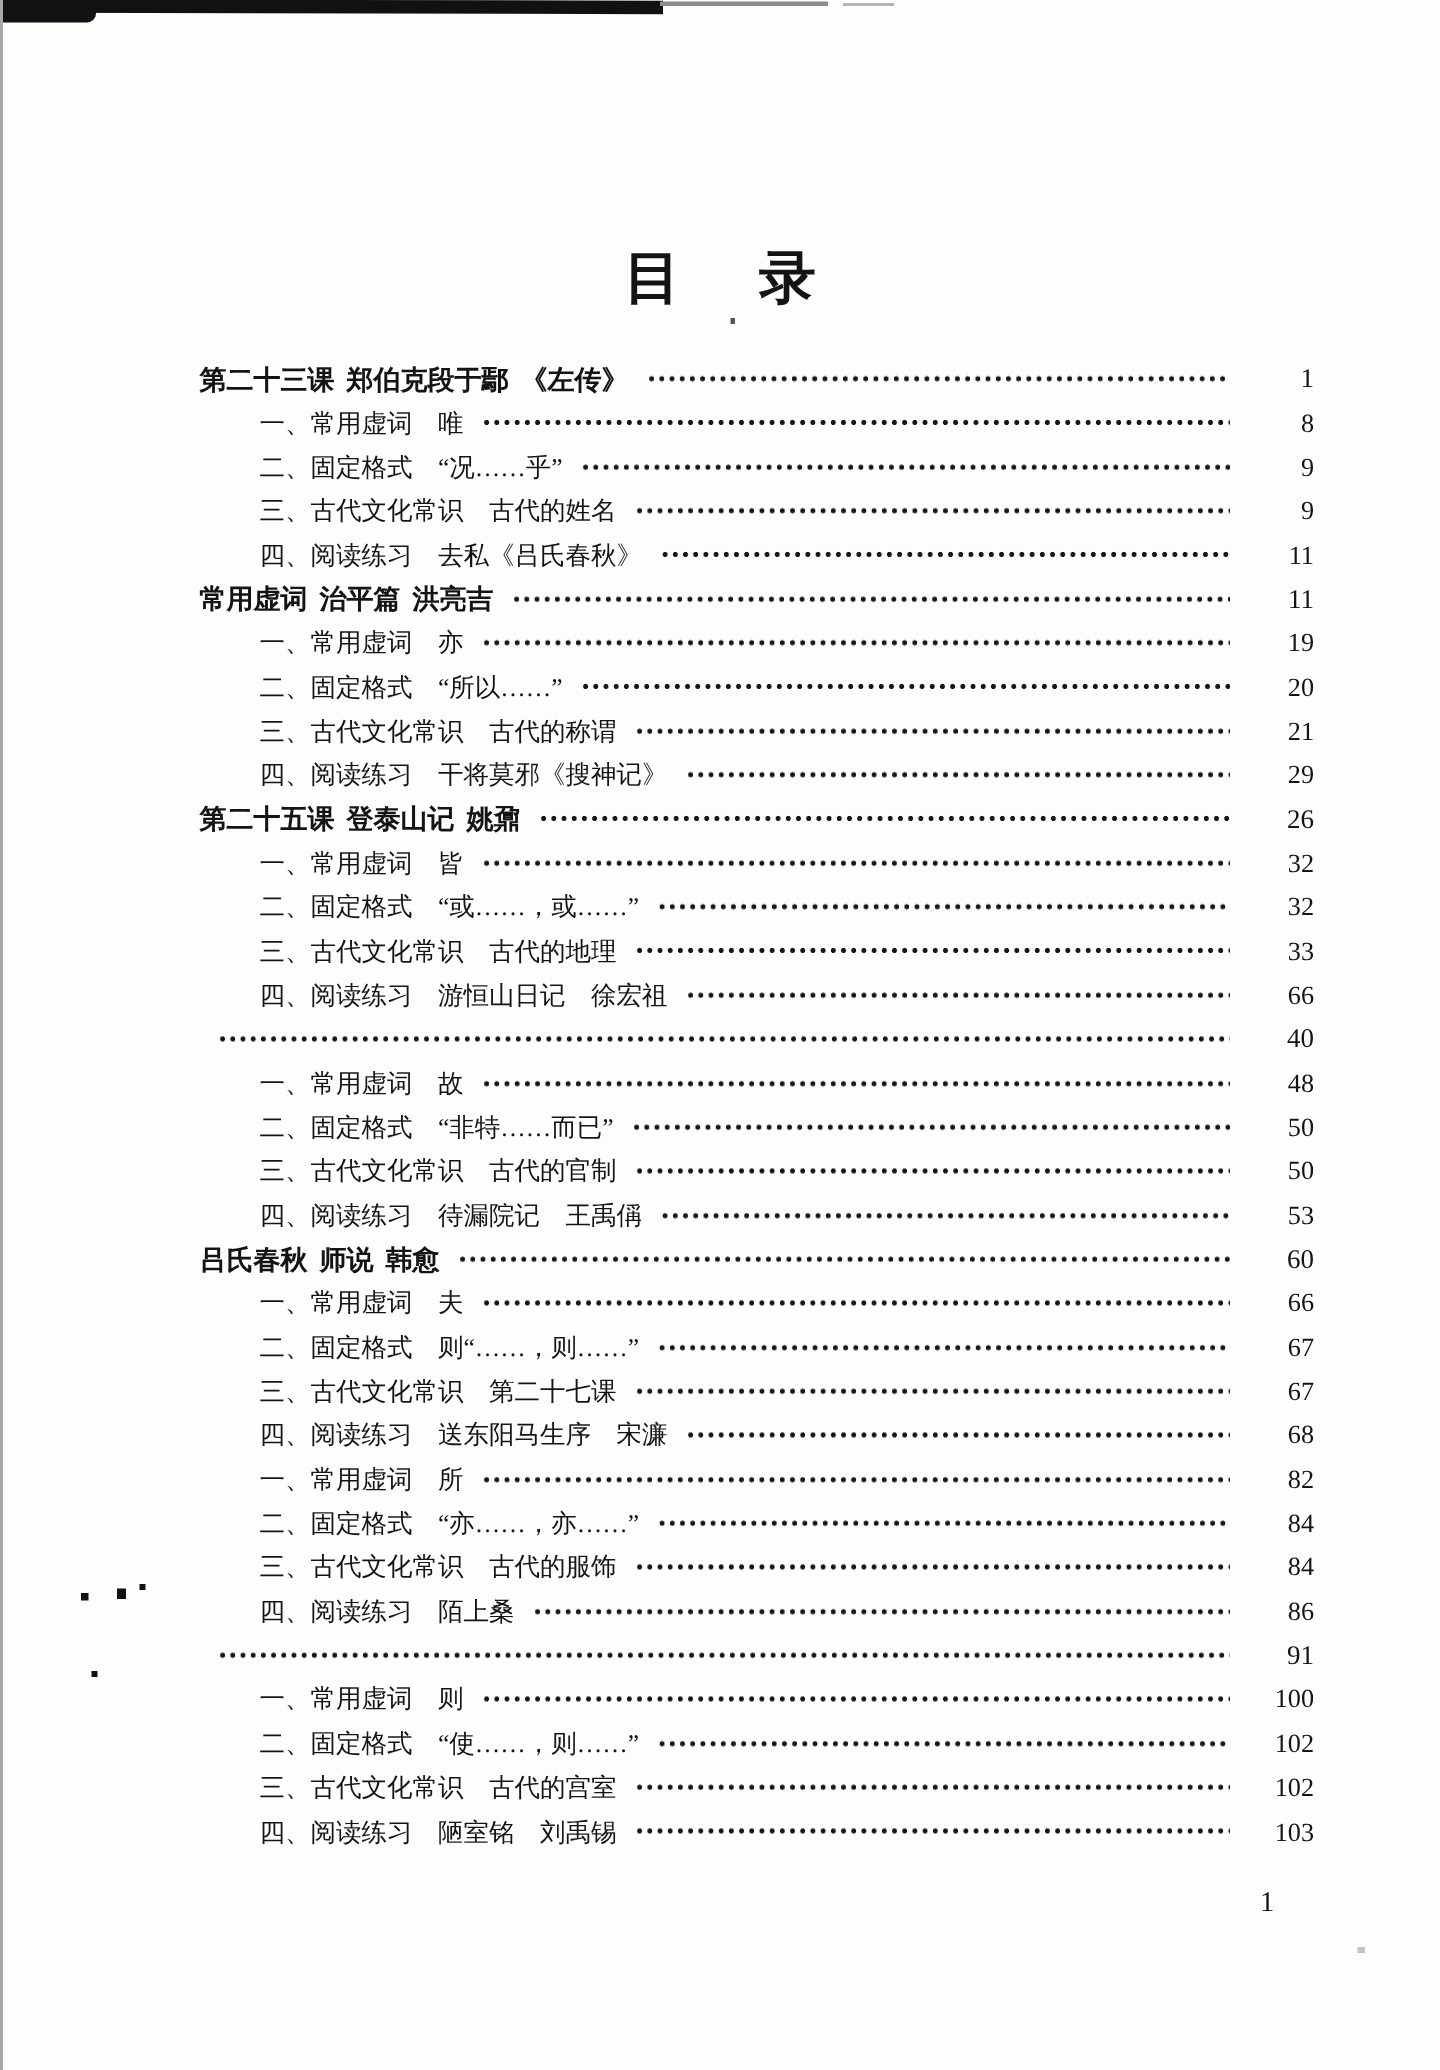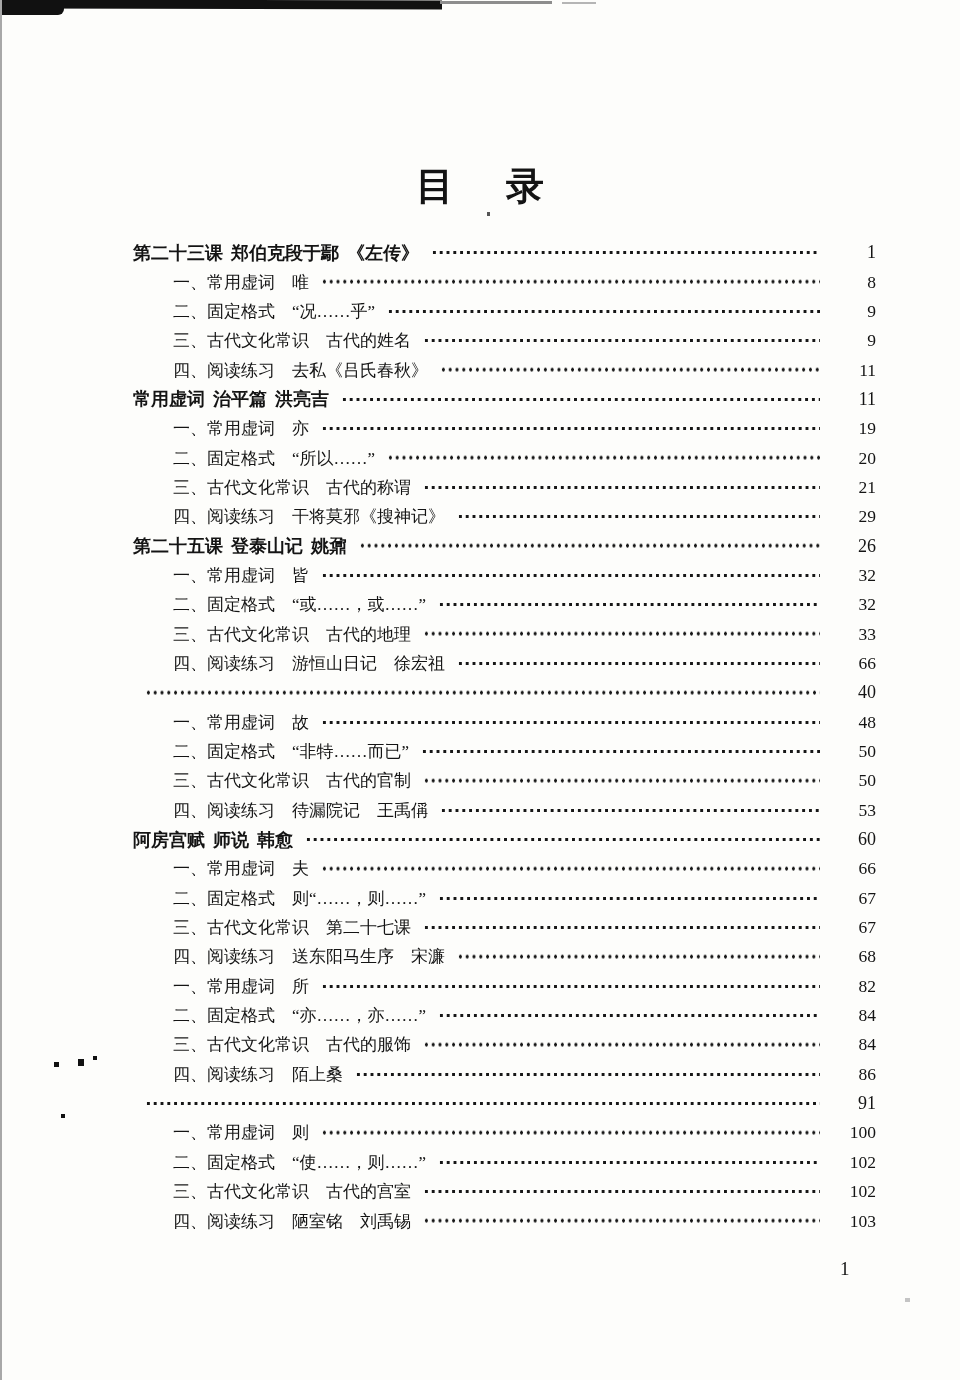--- a/index.html
+++ b/index.html
@@ -318,21 +318,21 @@
     </span>
     <span class="dots"></span>
     <span class="page-no">53</span>
   </div>
 </div>
   </div>
 
   <div class="lesson-group">
     <div class="row lesson-row">
       <span class="row-text">
-        <span>阿房宫赋</span>
+        <span>吕氏春秋</span>
         <span>师说</span>
         <span>韩愈</span>
       </span>
       <span class="dots"></span>
       <span class="page-no">60</span>
     </div>
     <div class="lesson-items">
   <div class="row item-row">
     <span class="row-text">
       <span>一、常用虚词</span>

